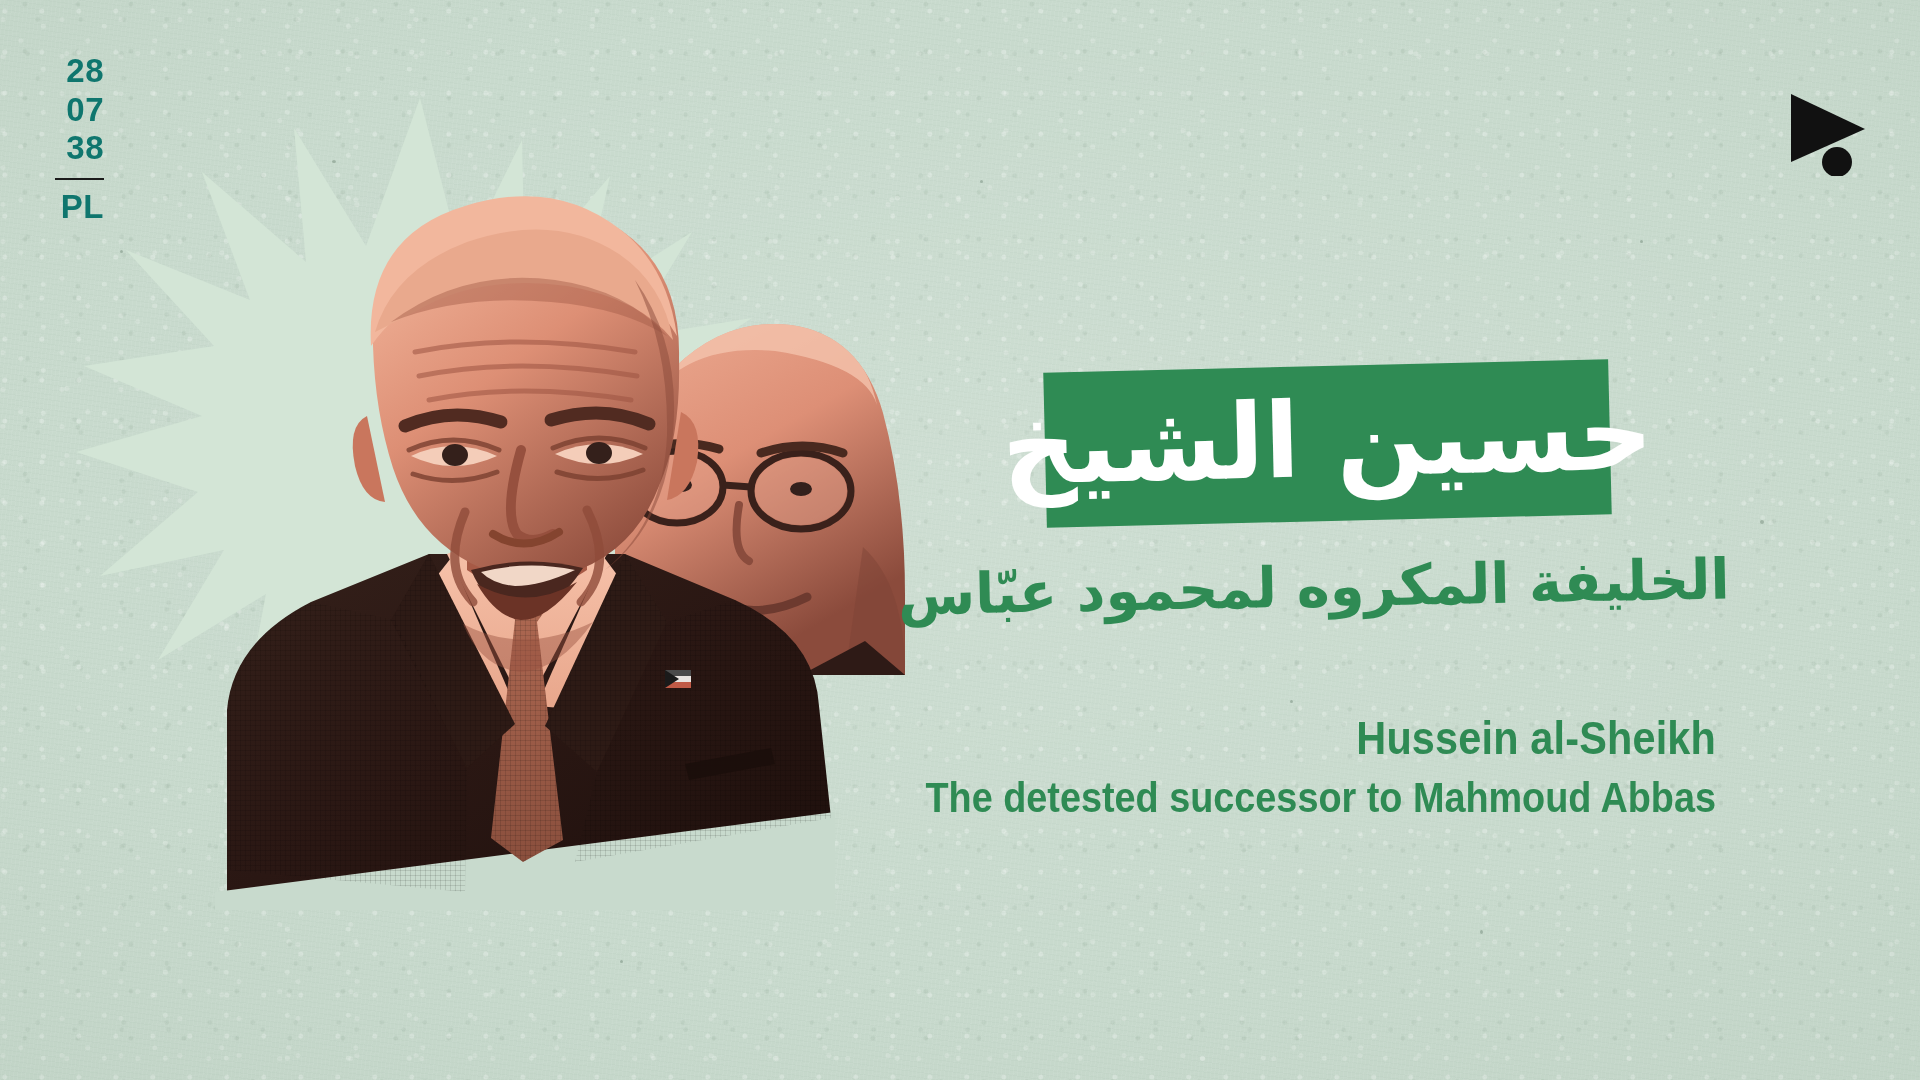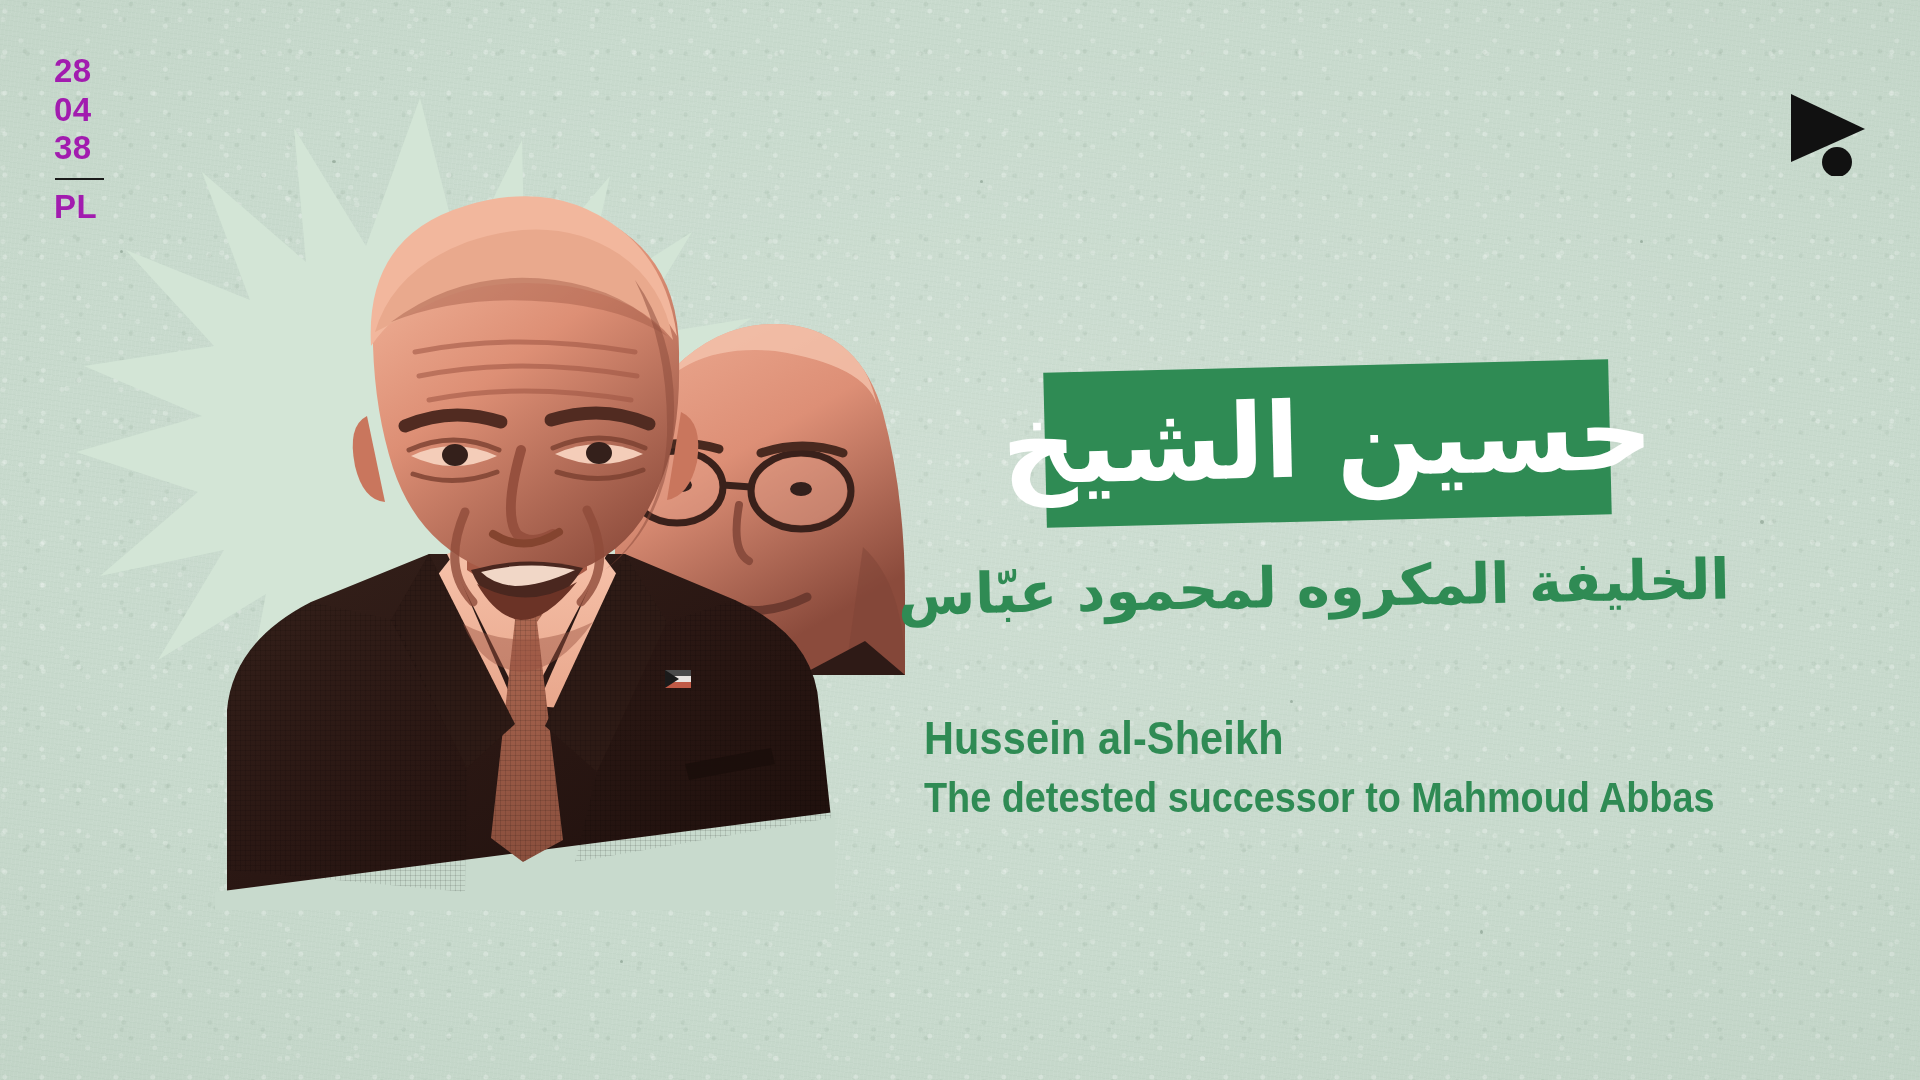--- a/index.html
+++ b/index.html
@@ -37,22 +37,22 @@
   }
   .paper-vignette{
     position:absolute;inset:0;pointer-events:none;z-index:3;
     background:radial-gradient(ellipse 85% 80% at 50% 45%, rgba(255,255,255,.10) 0%, rgba(255,255,255,0) 55%, rgba(120,145,125,.10) 100%);
   }
   .speck{position:absolute;border-radius:50%;background:rgba(95,120,102,.40);z-index:3;pointer-events:none;}
 
   
   .datestack{
     position:absolute;left:54px;top:52px;z-index:8;
-    color:#a21caf;font-weight:700;font-size:33px;line-height:1.17;
-    letter-spacing:.5px;font-family:"Liberation Sans",sans-serif;
+    color:#0f766e;font-weight:700;font-size:33px;line-height:1.17;
+    letter-spacing:.5px;font-family:"Liberation Sans",sans-serif;text-align:right;
   }
   .datestack .dline{display:block;}
   .datestack .rule{
     display:block;width:49px;height:2.5px;background:#1b1b1b;
     margin:10px 0 8px 1px;
   }
 
   
   .logo{position:absolute;left:1785px;top:86px;width:96px;height:90px;z-index:8;}
 
@@ -89,21 +89,21 @@
     z-index:7;color:#2f8b54;
     font-size:56px;line-height:1.25;font-weight:700;
     direction:rtl;text-align:center;white-space:nowrap;
     font-family:"DejaVu Sans","Liberation Sans",sans-serif;
     transform:rotate(-1.1deg);
   }
 
   
   .en-block{
     position:absolute;left:880px;top:714px;width:880px;z-index:7;
-    text-align:left;color:#2f8b54;
+    text-align:right;color:#2f8b54;
   }
   .en-name{
     font-size:46px;font-weight:700;letter-spacing:.2px;line-height:1.08;
     font-family:"Liberation Sans",sans-serif;
     transform:scaleX(.90);transform-origin:center;
   }
   .en-sub{
     font-size:42px;font-weight:700;line-height:1.12;margin-top:10px;
     font-family:"Liberation Sans",sans-serif;
     transform:scaleX(.90);transform-origin:center;
@@ -314,21 +314,21 @@
         <path d="M152,266 Q132,276 140,316 Q148,350 170,352" fill="#c9765d"></path>
         <path d="M466,262 Q488,272 482,312 Q474,346 452,350" fill="#c9765d"></path>
 
         <path d="M420,130 Q470,200 456,300 Q444,380 390,420 Q448,372 452,286 Q454,198 420,130 Z" fill="#8a4a39" opacity=".5"></path>
       </g>
     </svg>
   </div>
 
   <div class="datestack">
     <span class="dline">28</span>
-    <span class="dline">04</span>
+    <span class="dline">07</span>
     <span class="dline">38</span>
     <span class="rule"></span>
     <span class="dline">PL</span>
   </div>
 
   <div class="logo">
     <svg viewBox="0 0 96 90" width="96" height="90" aria-hidden="true">
       <polygon points="6,8 6,76 80,43" fill="#111111"></polygon>
       <circle cx="52" cy="76" r="15" fill="#111111"></circle>
     </svg>

